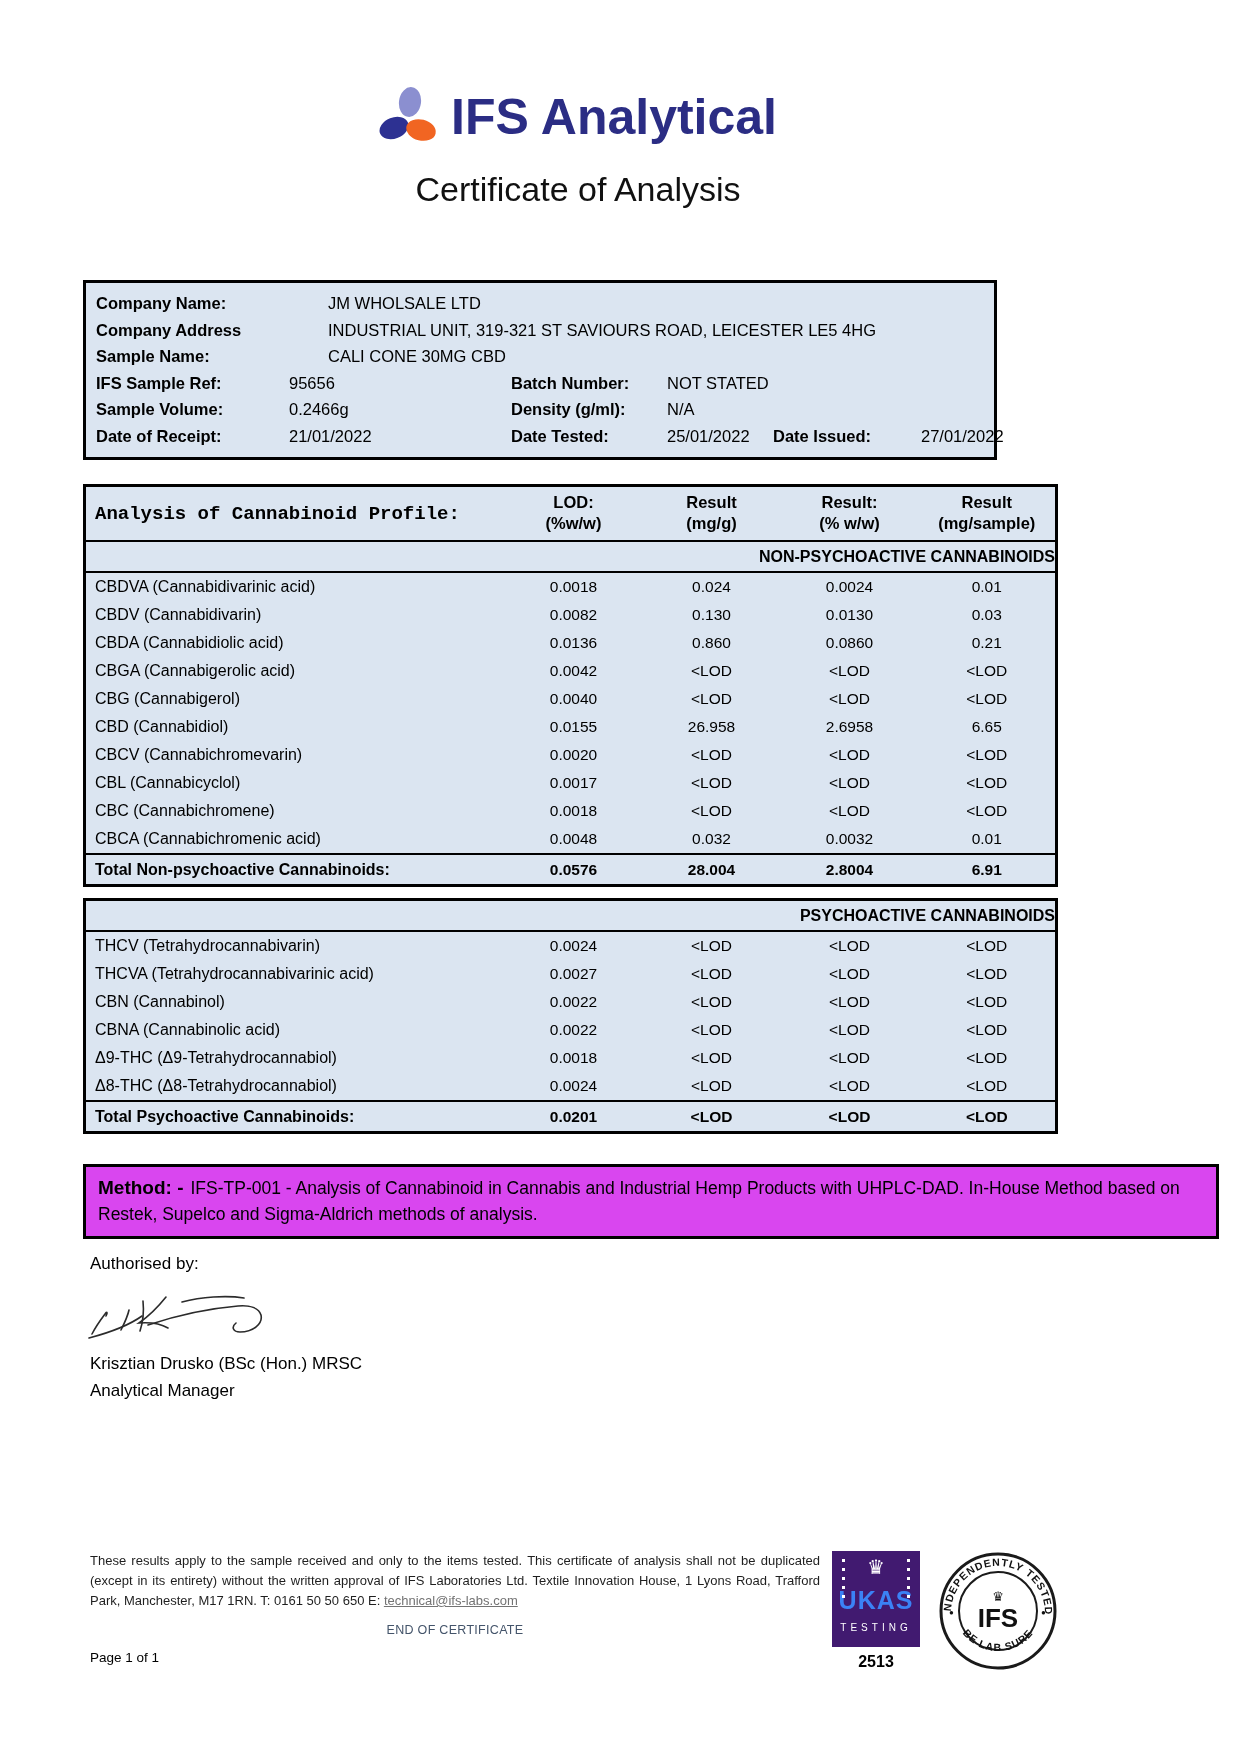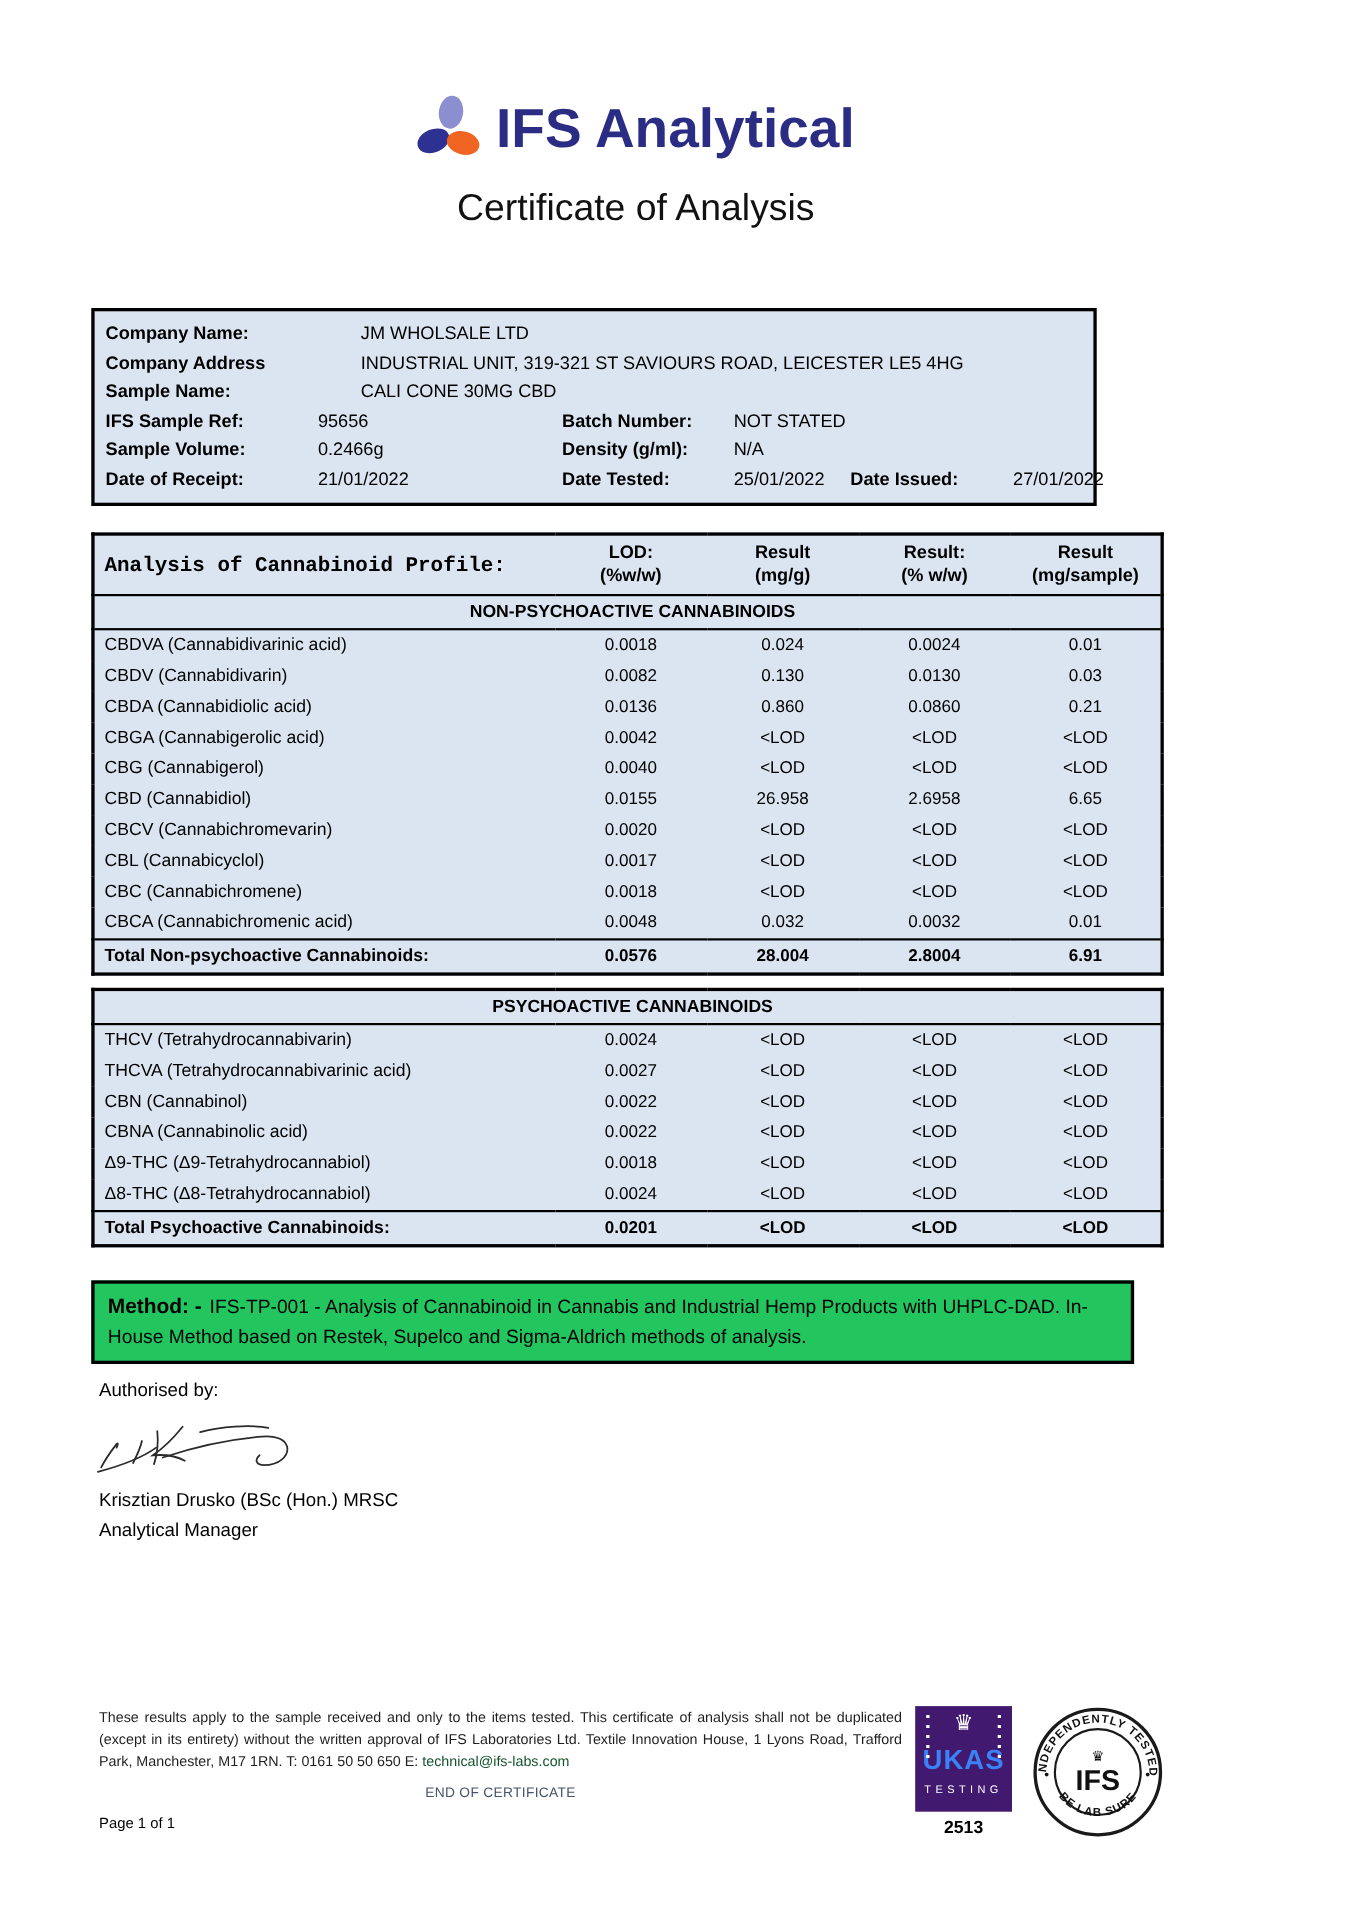--- a/index.html
+++ b/index.html
@@ -36,48 +36,48 @@
     width: 974px; border-collapse: collapse; table-layout: fixed;
     background: #dbe5f1; border: 3px solid #000;
   }
   .coa col.c-name { width: 420px; }
   .coa col.c-val { width: 138px; }
   .coa th, .coa td { padding: 0; }
   .coa thead th { border-bottom: 2px solid #000; vertical-align: middle; }
   .coa .title-cell { text-align: left; font-size: 19px; font-weight: 700; padding-left: 9px; font-family: Liberation Mono, monospace; }
   .coa .colhead { text-align: center; font-weight: 700; font-size: 16.5px; line-height: 21px; padding: 5px 0 6px; }
   .coa .section-row td {
-    font-weight: 700; font-size: 16px; text-align: center;
+    font-weight: 700; font-size: 16px; text-align: right;
     padding-left: 9px; line-height: 29px; border-bottom: 2px solid #000;
   }
   .coa tbody td { line-height: 28px; }
   .coa td.name { text-align: left; font-size: 16px; padding-left: 9px; }
   .coa td.val { text-align: center; font-size: 15.5px; }
   .coa tr.total td { font-weight: 700; border-top: 2px solid #000; line-height: 29px; }
   .tbl1 { left: 83px; top: 484px; }
   .tbl2 { left: 83px; top: 898px; }
 
   
   .method-box {
-    left: 83px; top: 1164px; width: 948px;
-    background: #22c55e; border: 3px solid #000;
+    left: 83px; top: 1164px; width: 1136px;
+    background: #d946ef; border: 3px solid #000;
     padding: 8px 12px 9px; font-size: 17.5px; line-height: 26px;
   }
   .method-label { font-weight: 700; font-size: 19px; margin-right: 7px; }
 
   
   .authorised { left: 90px; top: 1254px; font-size: 17px; }
   .signature { left: 86px; top: 1284px; }
   .signatory { left: 90px; top: 1350px; font-size: 17px; line-height: 27px; }
 
   
   .footer-row { left: 90px; top: 1551px; width: 1064px; display: flex; align-items: flex-start; }
   .footer-left { width: 730px; }
   .disclaimer { font-size: 13px; line-height: 20px; text-align: justify; color: #1f1f1f; }
-  .disclaimer a { color: #14532d; }
+  .disclaimer a { color: #737373; text-decoration: underline; }
   .end-cert { margin-top: 12px; text-align: center; font-size: 12.5px; color: #44546a; letter-spacing: 0.3px; }
   .page-label { margin-top: 13px; font-size: 13.5px; color: #000; }
 
   .ukas-block { margin-left: 12px; width: 88px; display: flex; flex-direction: column; align-items: center; }
   .ukas-box {
     width: 88px; height: 96px; background: #411a70; position: relative;
     display: flex; flex-direction: column; align-items: center; justify-content: flex-start;
   }
   .ukas-crown { color: #fff; font-size: 20px; line-height: 24px; margin-top: 4px; }
   .ukas-name { color: #3b82f6; font-weight: 700; font-size: 25px; letter-spacing: 1px; line-height: 30px; margin-top: 6px; }

